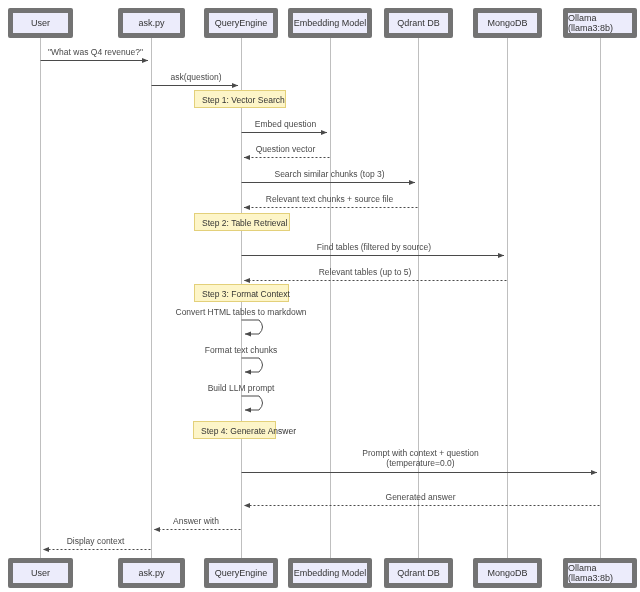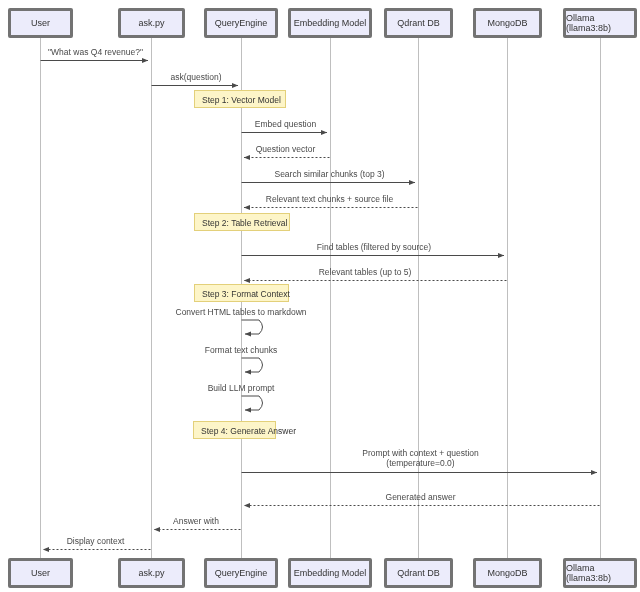--- a/index.html
+++ b/index.html
@@ -7,21 +7,21 @@
     width:640px;height:592px;
     background:#ffffff;
     font-family:"Liberation Sans", sans-serif;
     overflow:hidden;
     position:relative;
   }
   #diagram{position:absolute;left:0;top:0;width:640px;height:592px;}
   .pbox{
     position:absolute;
     background:#ECECFB;
-    border:3px solid #737373;
+    border:5px solid #737373;
     border-radius:2px;
     display:flex;align-items:center;justify-content:center;
     font-size:9px;color:#333333;
     box-sizing:border-box;
     height:30px;
   }
   .msglabel{
     position:absolute;
     font-size:8.5px;
     color:#4a4a4a;
@@ -156,19 +156,19 @@
         <div>(temperature=0.0)</div>
       </div>
       <div class="msglabel" style="left: 420.5px; top: 492px;">Generated answer</div>
       <div class="msglabel" style="left: 196px; top: 516px;">Answer with</div>
       <div class="msglabel" style="left: 95.5px; top: 536px;">Display context</div>
       <div class="msglabel" style="left: 241px; top: 307px;">Convert HTML tables to markdown</div>
       <div class="msglabel" style="left: 241px; top: 345px;">Format text chunks</div>
       <div class="msglabel" style="left: 241px; top: 383px;">Build LLM prompt</div>
     </div>
   <div id="notes-layer">
-      <div class="note" style="left: 194px; top: 90px; width: 92px;">Step 1: Vector Model</div>
+      <div class="note" style="left: 194px; top: 90px; width: 92px;">Step 1: Vector Search</div>
       <div class="note" style="left: 194px; top: 213px; width: 96px;">Step 2: Table Retrieval</div>
       <div class="note" style="left: 194px; top: 284px; width: 95px;">Step 3: Format Context</div>
       <div class="note" style="left: 193px; top: 421px; width: 83px;">Step 4: Generate Answer</div>
     </div>
 
 </div>
 
 </body></html>

